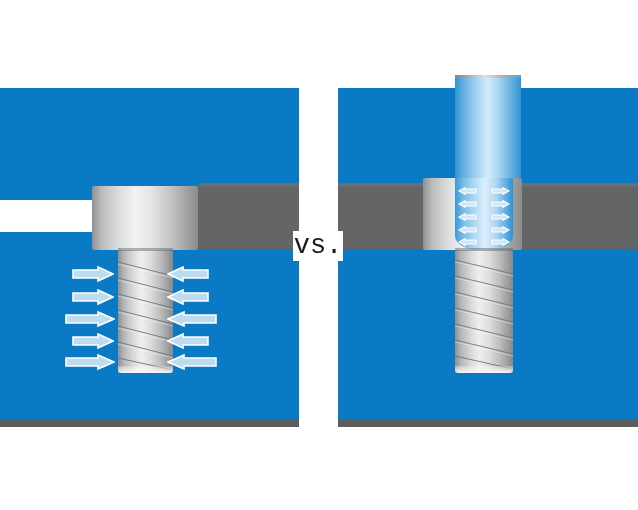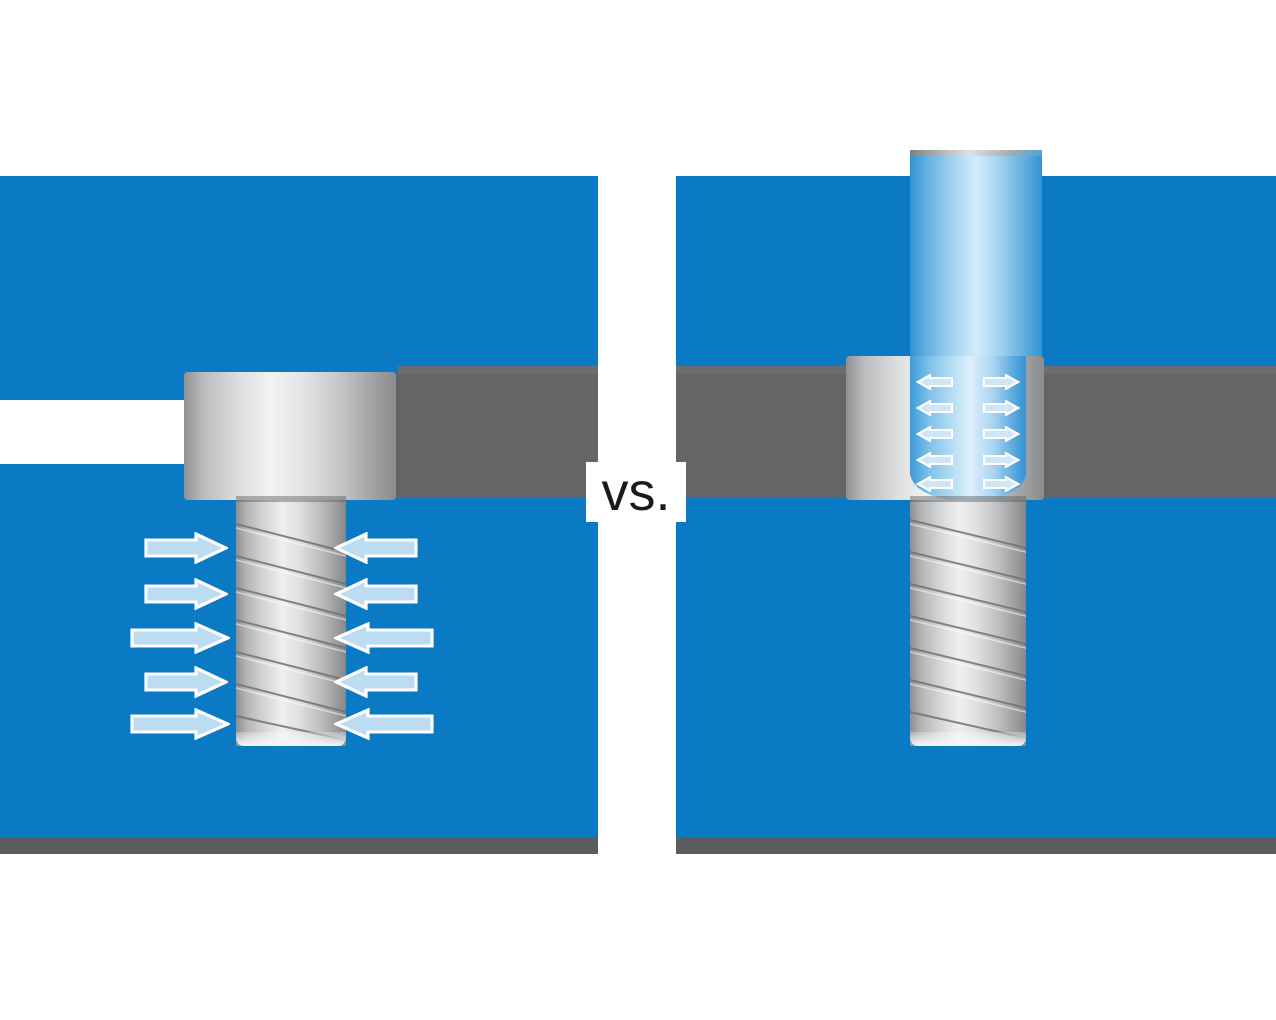--- a/index.html
+++ b/index.html
@@ -186,21 +186,21 @@
 
   
   #vs-label {
     position: absolute;
     left: 293px;
     top: 231px;
     width: 50px;
     text-align: center;
     font-size: 27px;
     color: #1a1a1a;
-    font-family: Liberation Sans, sans-serif;
+    font-family: Liberation Mono, monospace;
     letter-spacing: 0px;
     background: #ffffff;
     line-height: 30px;
     z-index: 40;
   }
 </style>
 </head>
 <body>
 
 <div id="stage">

